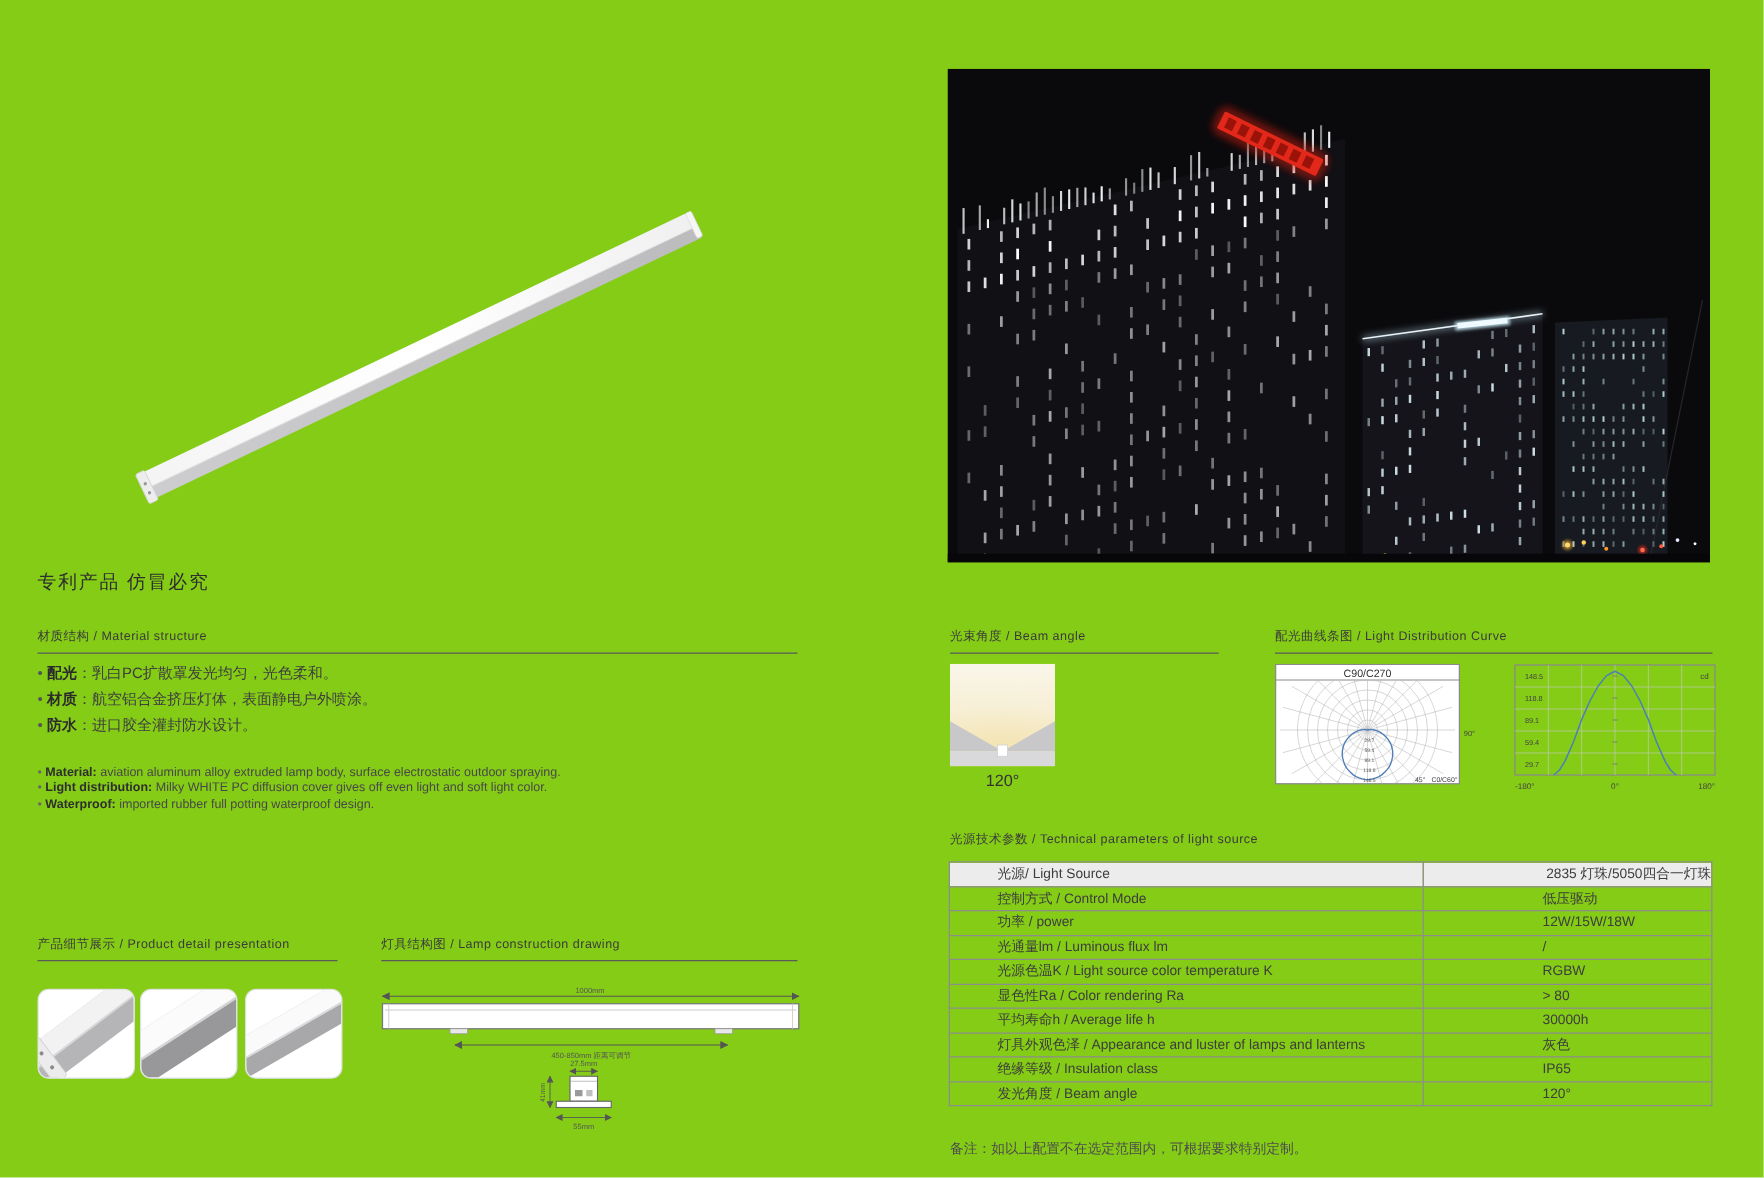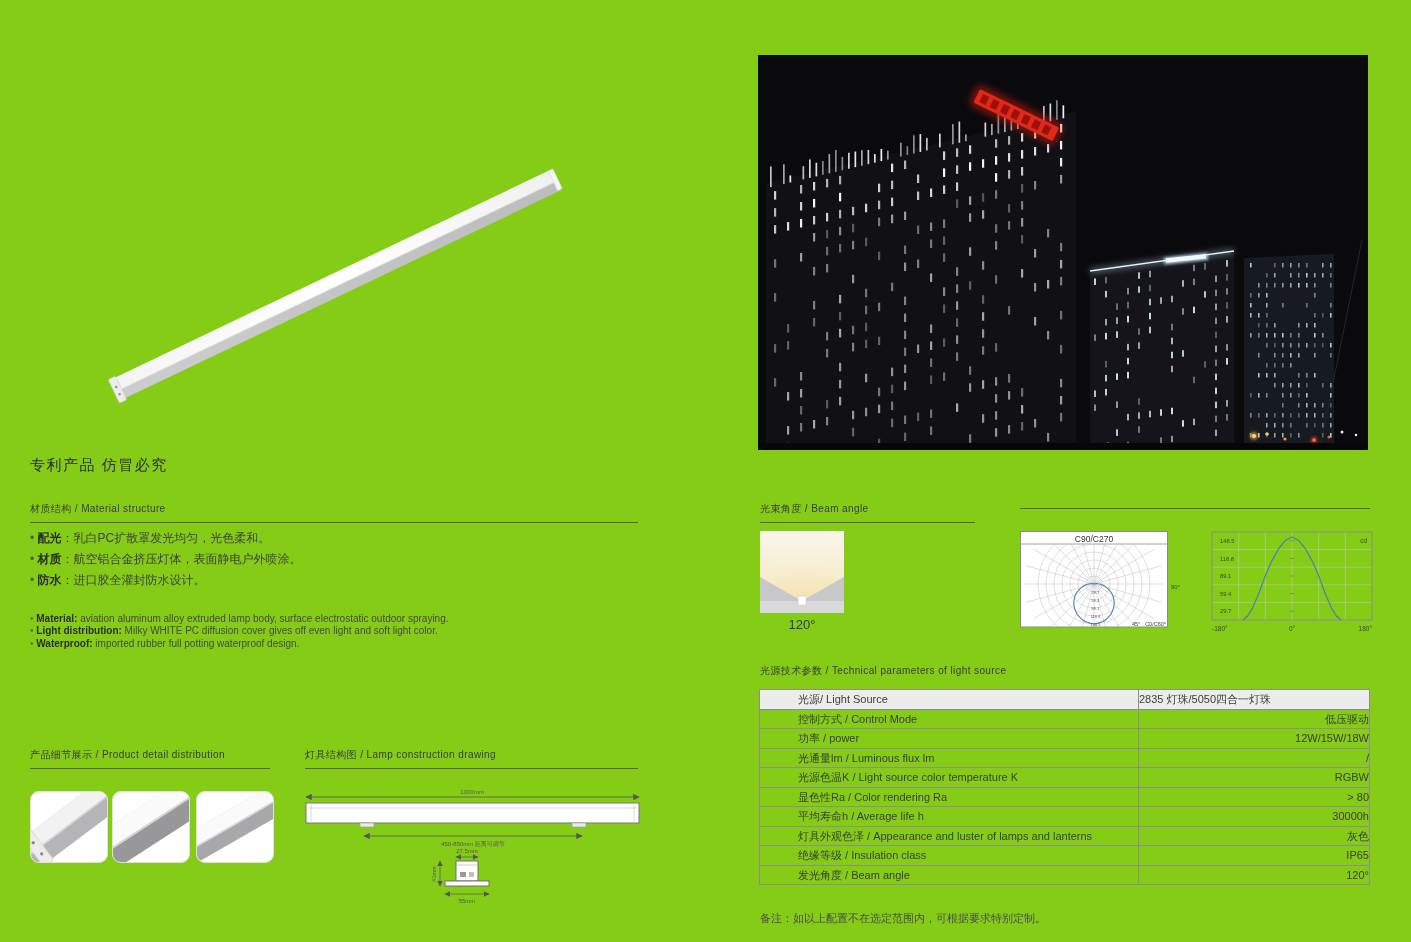--- a/index.html
+++ b/index.html
@@ -12,23 +12,23 @@
   .cn-bullets{font-size:12px;color:#3f3f3f;line-height:21px;}
   .b-cn::before{content:"•  ";color:#555;}
   .b-cn b{font-weight:bold;color:#2c2c2c;}
   .en-bullets{font-size:10px;color:#484848;line-height:12.4px;}
   .b-en::before{content:"•  ";color:#666;}
   .b-en b{font-weight:bold;color:#2e2e2e;}
   table.params{border-collapse:collapse;width:611px;table-layout:fixed;border:1px solid #1d4ed8;}
   .params td{border:1px solid #8d8d8d;font-size:11px;color:#3d3d3d;height:18.5px;
              line-height:18.5px;padding:0;overflow:hidden;white-space:nowrap;}
   .params td.c1{padding-left:38px;width:340px;}
-  .params td.c2{padding-left:95px;text-align:right;}
+  .params td.c2{padding-left:95px;}
   .params tr.hdr td{background:#ececec;}
-  .params tr.hdr td.c2{padding-left:0;text-align:left;}
+  .params tr.hdr td.c2{padding-left:0;text-align:right;}
   .note{font-size:11px;color:#4c4c4c;}
   .beam-label{font-size:13px;color:#333;text-align:center;width:84px;}
   .thumb{position:absolute;width:76px;height:70px;border:1px solid #e0e0e0;
          border-radius:9px;overflow:hidden;background:#fff;}
   svg text{font-family:"Liberation Sans",sans-serif;}
 </style>
 </head>
 <body>
 
 <div class="page">
@@ -600,20 +600,21 @@
     <rect x="0" y="0" width="84" height="82" fill="url(#beamBg)"></rect>
     <ellipse cx="42" cy="71" rx="58" ry="42" fill="url(#beamGlow)"></ellipse>
     <polygon points="0,70 0,46 42,70" fill="#c8c8ca"></polygon>
     <polygon points="84,70 84,46 42,70" fill="#c8c8ca"></polygon>
     <rect x="0" y="70" width="84" height="12" fill="#d9d9db"></rect>
     <rect x="38" y="65" width="8" height="9" fill="#ffffff" stroke="#d2d2d4" stroke-width="0.7"></rect>
   </svg>
   <div class="abs beam-label" style="left:760px;top:617px;">120°</div>
 
   <div class="abs" style="left:1020px;top:502px;width:350px;">
+    <div class="sec-title">配光曲线条图 / Light Distribution Curve</div>
     <div class="sec-rule"></div>
   </div>
 
   <svg id="dist-polar" class="abs" style="left:1020px;top:531px;" width="166" height="97" viewBox="0 0 166 97">
     <defs>
         <clipPath id="polarClip">
           <rect x="1" y="13.5" width="146" height="82"></rect>
         </clipPath>
       </defs>
     <rect x="0.5" y="0.5" width="147" height="95.5" fill="#ffffff" stroke="#8a8a8a" stroke-width="1"></rect>
@@ -735,21 +736,21 @@
     </tr>
     <tr>
       <td class="c1">发光角度 / Beam angle</td>
       <td class="c2">120°</td>
     </tr>
   </tbody>
     </table>
   <div class="abs note" style="left:760px;top:911px;">备注：如以上配置不在选定范围内，可根据要求特别定制。</div>
 
   <div class="abs" style="left:30px;top:748px;width:240px;">
-    <div class="sec-title">产品细节展示 / Product detail distribution</div>
+    <div class="sec-title">产品细节展示 / Product detail presentation</div>
     <div class="sec-rule"></div>
   </div>
   <div class="thumb" style="left:30px;top:791px;">
     <svg width="76" height="70" viewBox="0 0 76 70">
       <g transform="rotate(-37 38 35)">
         <rect x="-30" y="16" width="140" height="18" fill="#f2f2f3" stroke="#e6e6e8" stroke-width="0.5"></rect>
         <rect x="-30" y="33" width="140" height="17" fill="#b5b5b7"></rect>
         <line x1="-30" y1="33.5" x2="110" y2="33.5" stroke="#d8d8da" stroke-width="1.5"></line>
         <rect x="-6" y="14" width="12" height="38" rx="2" fill="#ececec" stroke="#d5d5d7" stroke-width="0.8"></rect>
         <circle cx="0" cy="26" r="1.6" fill="#8a8a8c"></circle>

